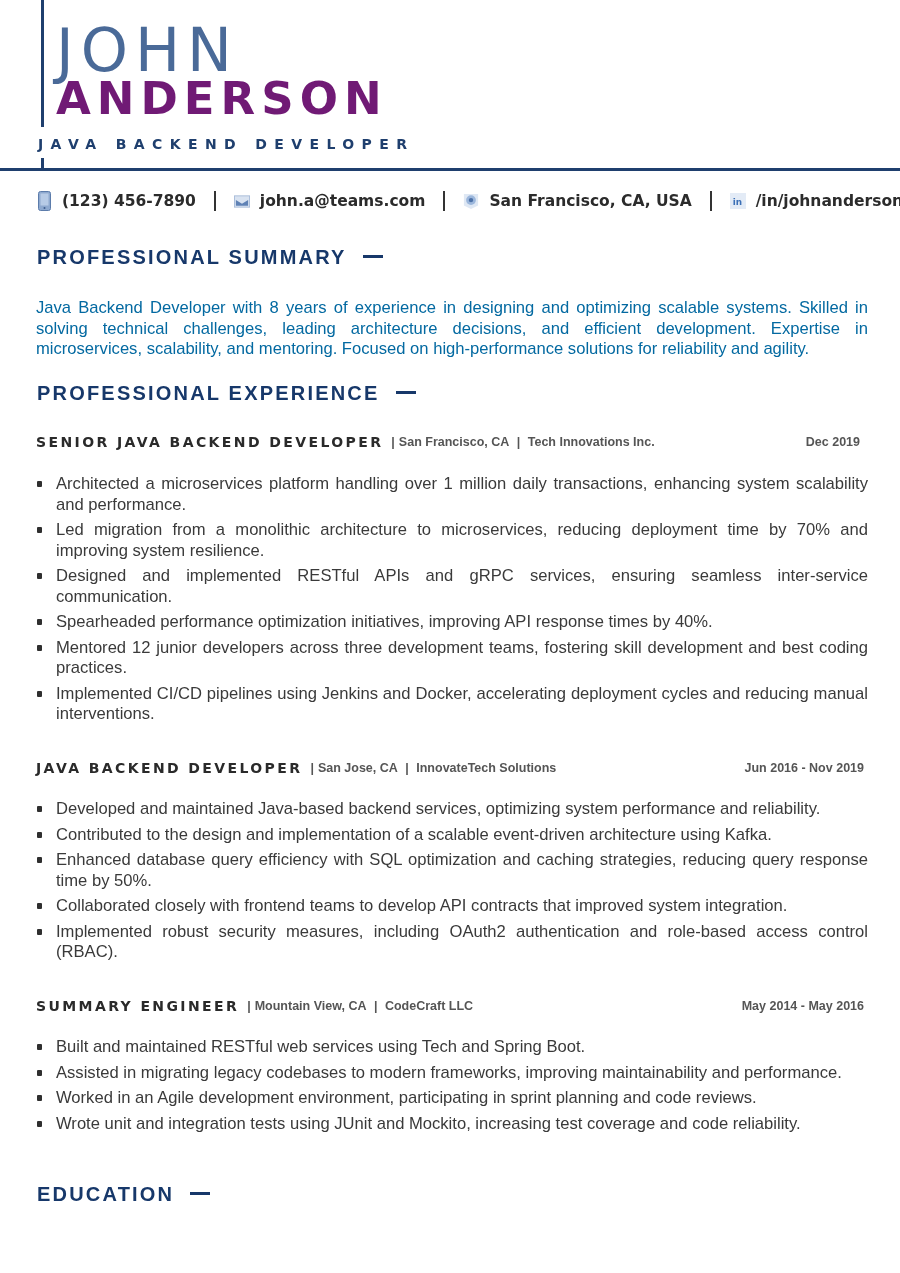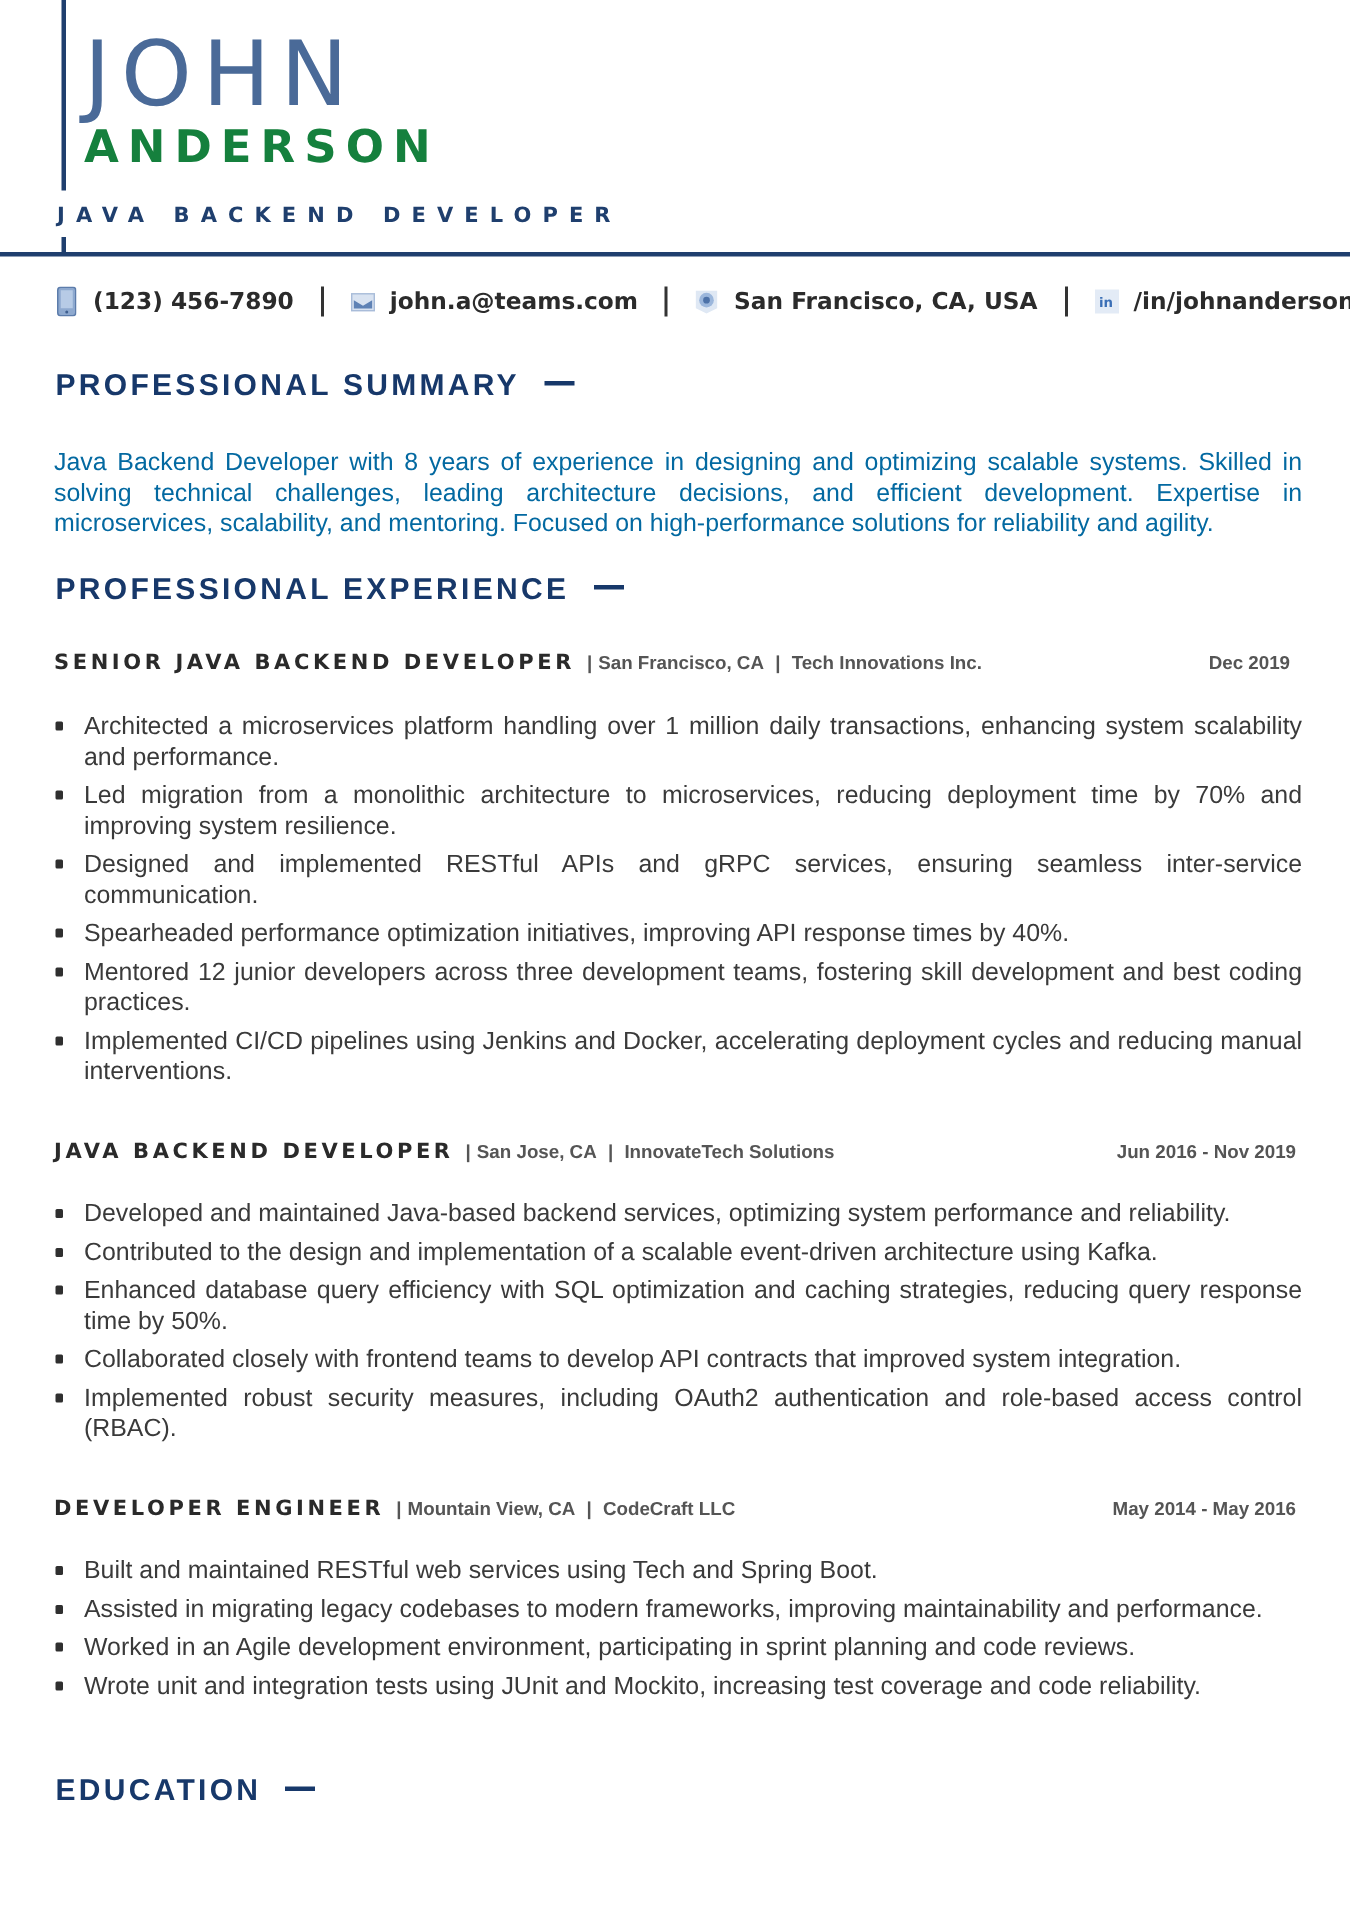--- a/index.html
+++ b/index.html
@@ -4,21 +4,21 @@
   <style>
     * { box-sizing: border-box; margin: 0; padding: 0; }
     html, body { width: 900px; height: 1273px; background: #ffffff; overflow: hidden; }
     body { position: relative; font-family: "Liberation Sans", sans-serif; color: #3a3a3a; }
 
     .vline-top { position: absolute; left: 41px; top: 0; width: 3px; height: 127px; background: #1f3f6e; }
     .vline-bot { position: absolute; left: 41px; top: 158px; width: 3px; height: 12px; background: #1f3f6e; }
     .hline { position: absolute; left: 0; top: 168px; width: 900px; height: 3px; background: #1f3f6e; }
 
     .first-name { position: absolute; left: 56px; top: 26px; font-family: "DejaVu Sans", sans-serif; font-size: 60px; line-height: 48px; letter-spacing: 7px; color: #4a6a98; font-weight: normal; }
-    .last-name { position: absolute; left: 56px; top: 74px; font-family: "DejaVu Sans", sans-serif; font-size: 30px; line-height: 50px; letter-spacing: 6px; color: #15803d; font-weight: bold; }
+    .last-name { position: absolute; left: 56px; top: 74px; font-family: "DejaVu Sans", sans-serif; font-size: 45px; line-height: 50px; letter-spacing: 6px; color: #701a75; font-weight: bold; }
     .job-title { position: absolute; left: 38px; top: 135px; font-family: "DejaVu Sans", sans-serif; font-size: 14px; line-height: 18px; letter-spacing: 7.4px; color: #1f3f6e; font-weight: bold; }
 
     .contact { position: absolute; top: 188px; left: 36px; height: 26px; display: flex; align-items: center; font-family: "DejaVu Sans", sans-serif; font-size: 15.5px; font-weight: bold; color: #2b2b2b; white-space: nowrap; }
     .contact .item { display: flex; align-items: center; }
     .contact .icon { width: 16px; height: 20px; display: inline-flex; align-items: center; justify-content: center; margin-right: 10px; }
     .contact .sep { display: inline-block; width: 2px; height: 20px; background: #333; margin: 0 18px; }
 
     .section-title { position: absolute; left: 37px; font-family: Liberation Sans, sans-serif; font-weight: bold; font-size: 20px; letter-spacing: 2.2px; color: #17386a; white-space: nowrap; }
     .section-title .dash { display: inline-block; width: 20px; height: 3px; background: #17386a; vertical-align: middle; margin-left: 16px; position: relative; top: -2px; }
 
@@ -119,21 +119,21 @@
 </div>
 <ul class="bullets" style="top:799px;">
   <li>Developed and maintained Java-based backend services, optimizing system performance and reliability.</li>
   <li>Contributed to the design and implementation of a scalable event-driven architecture using Kafka.</li>
   <li>Enhanced database query efficiency with SQL optimization and caching strategies, reducing query response time by 50%.</li>
   <li>Collaborated closely with frontend teams to develop API contracts that improved system integration.</li>
   <li>Implemented robust security measures, including OAuth2 authentication and role-based access control (RBAC).</li>
 </ul>
 
 <div class="job-header" style="top:996px;">
-  <span class="job-role">DEVELOPER ENGINEER</span>
+  <span class="job-role">SUMMARY ENGINEER</span>
   <span class="job-meta"><span class="bar">|</span><span>Mountain View, CA</span><span class="bar"> | </span><span>CodeCraft LLC</span></span>
   <span class="job-date">May 2014 - May 2016</span>
 </div>
 <ul class="bullets" style="top:1037px;">
   <li>Built and maintained RESTful web services using Tech and Spring Boot.</li>
   <li>Assisted in migrating legacy codebases to modern frameworks, improving maintainability and performance.</li>
   <li>Worked in an Agile development environment, participating in sprint planning and code reviews.</li>
   <li>Wrote unit and integration tests using JUnit and Mockito, increasing test coverage and code reliability.</li>
 </ul>
 

